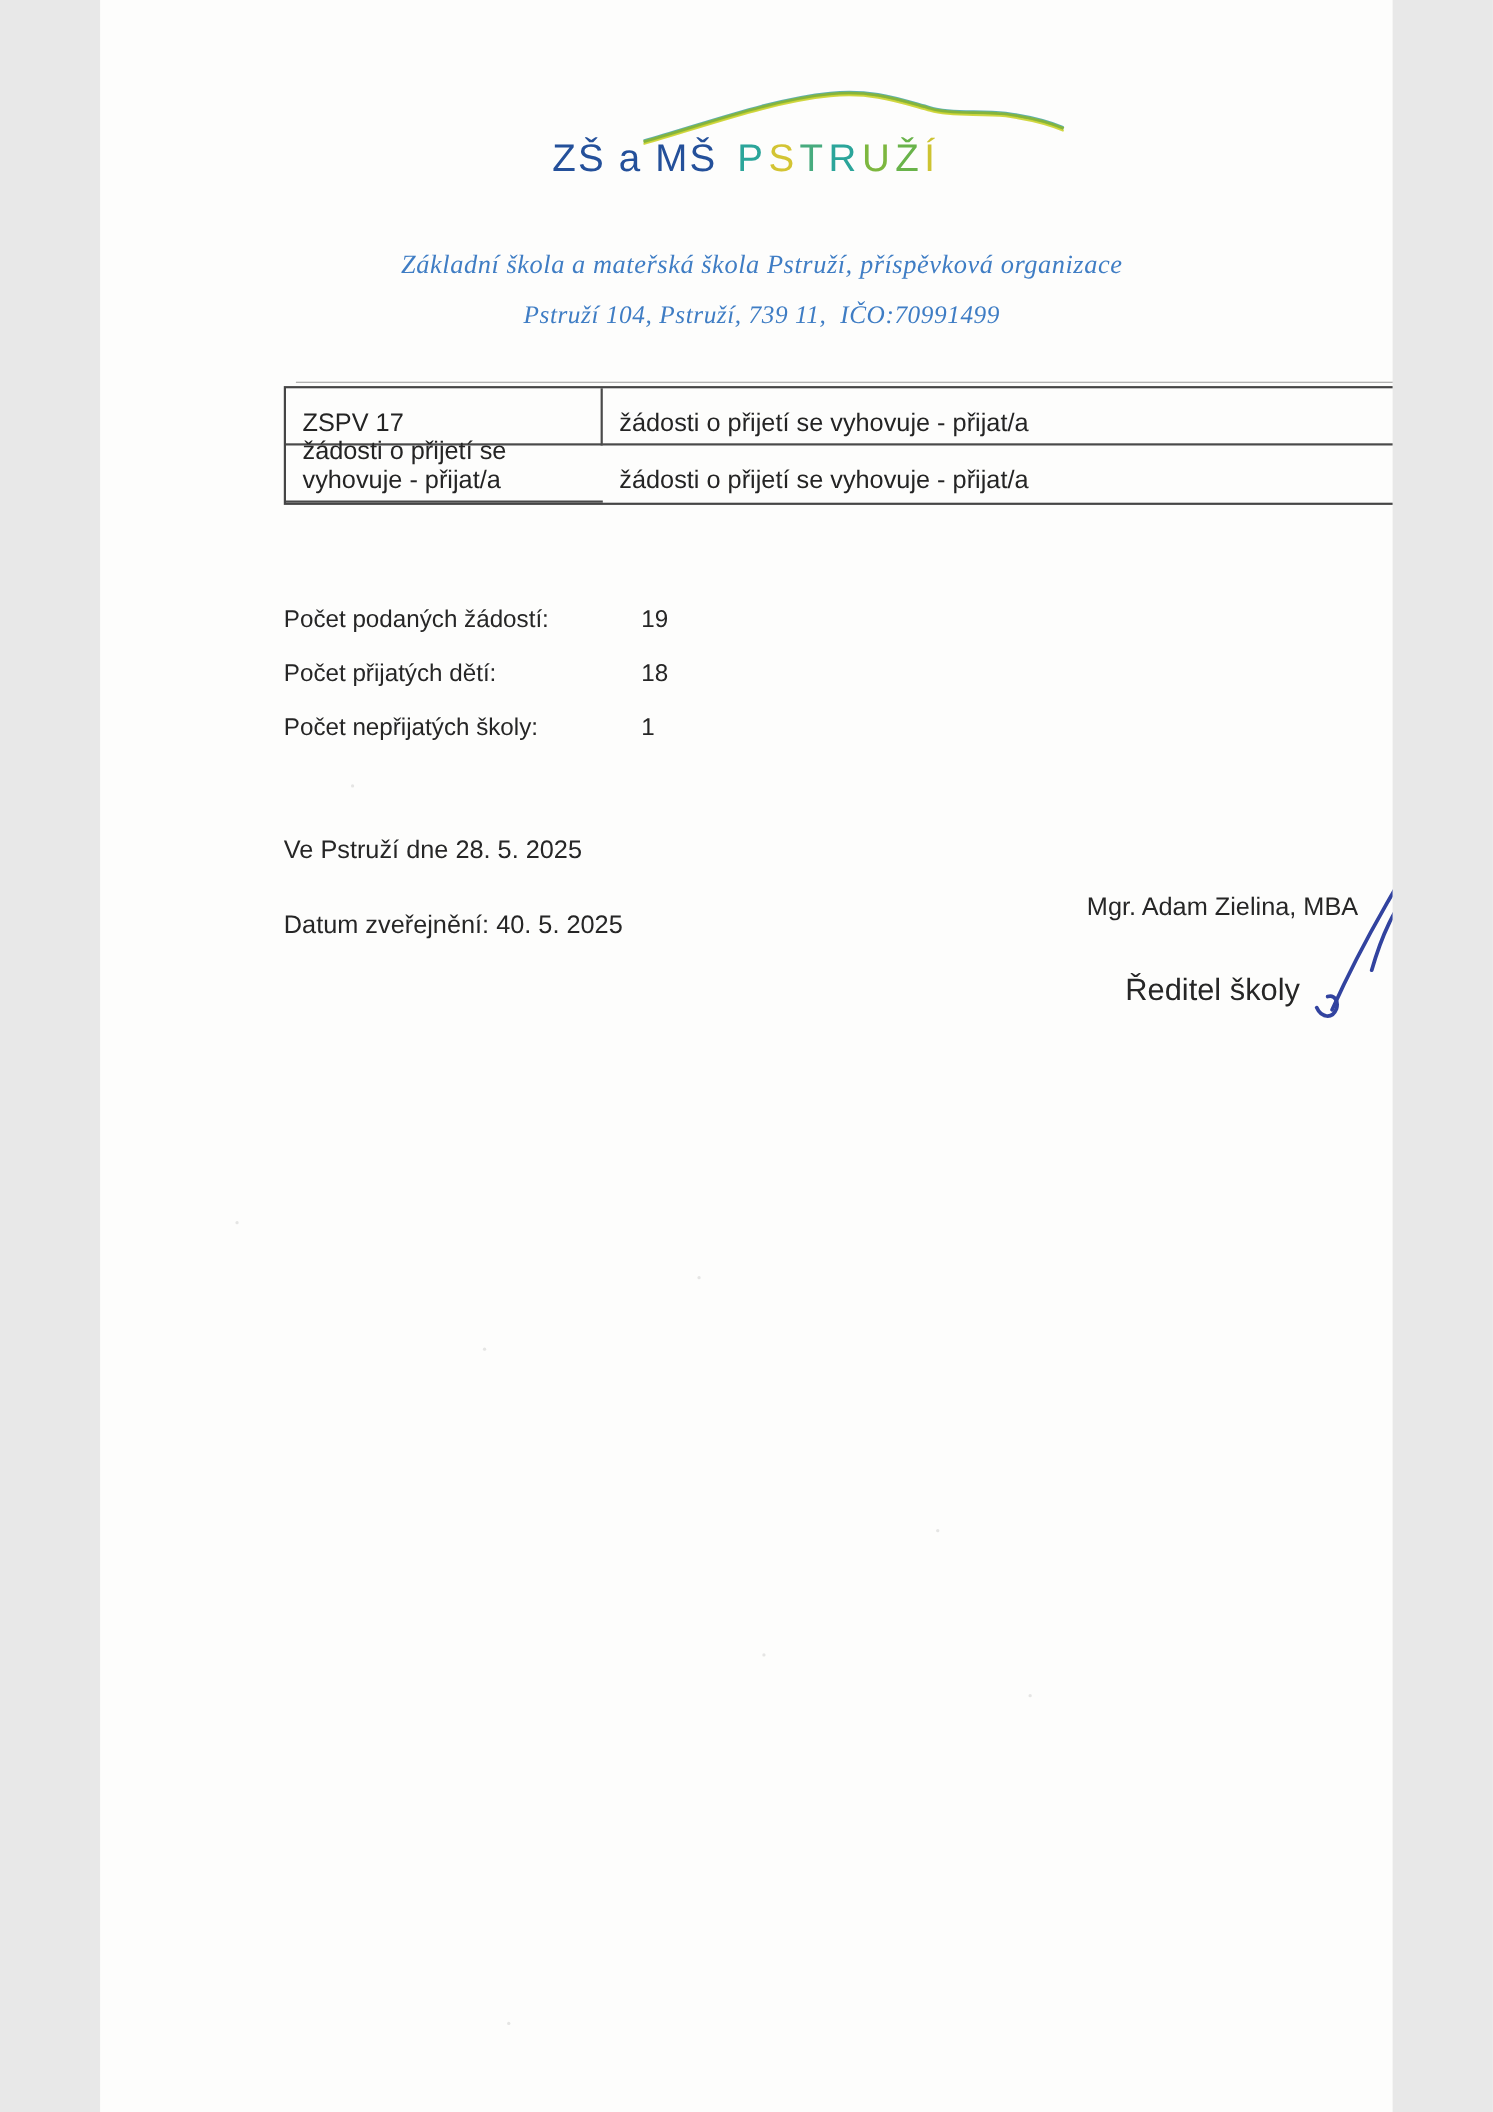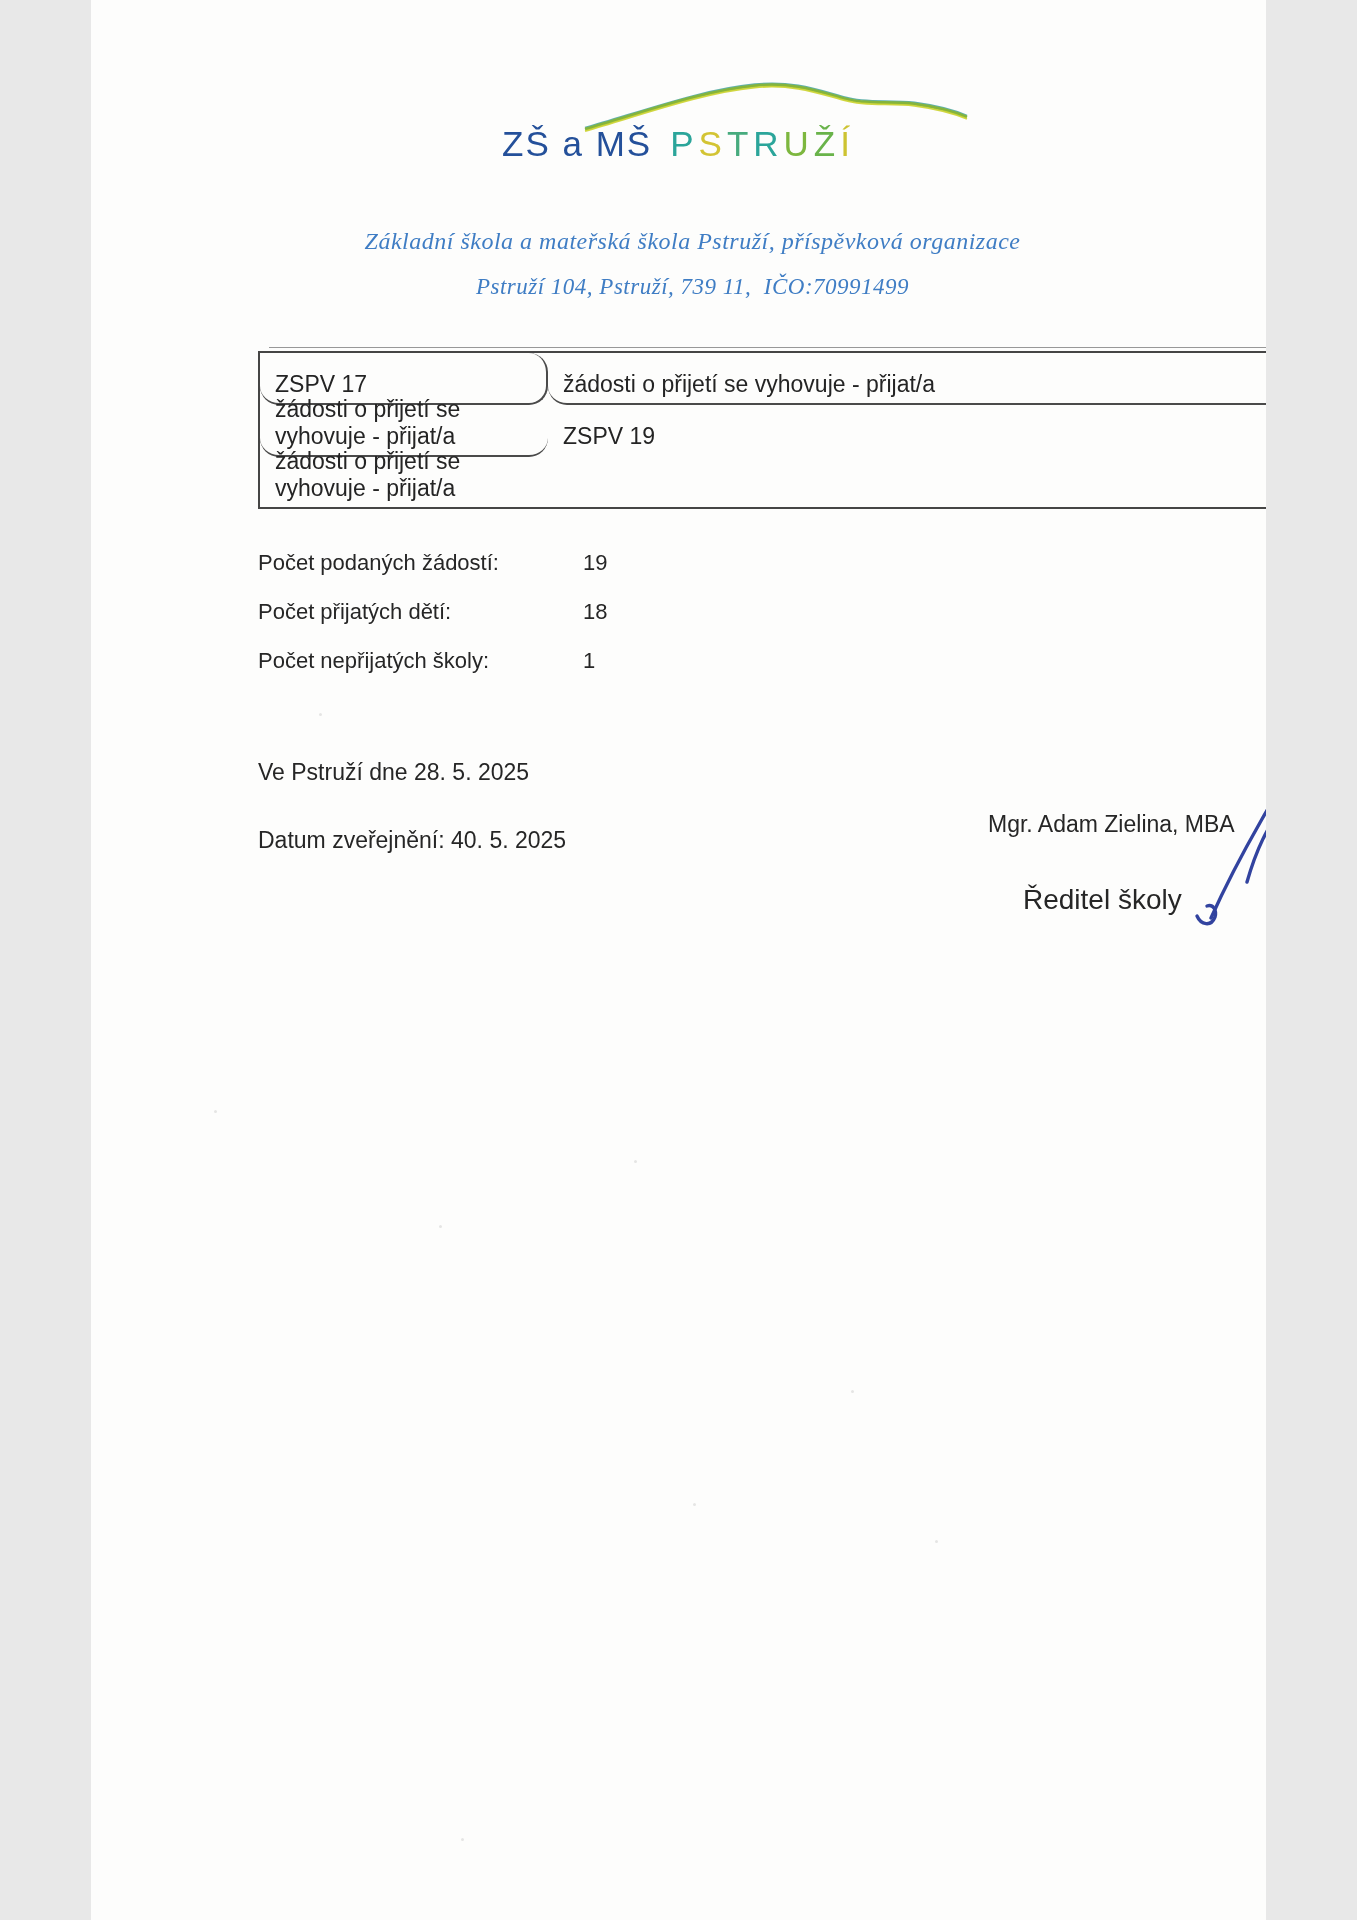--- a/index.html
+++ b/index.html
@@ -39,21 +39,20 @@
     position:absolute;left:167px;top:351px;width:1049px;
     border:2px solid #454545;border-bottom-width:2px;
     display:grid;grid-template-columns:288px 1fr;
   }
   .cell{
     height:45px;
     display:flex;align-items:flex-end;
     padding:0 0 5px 15px;box-sizing:content-box;
     font-size:23px;color:#242424;
     border-bottom:2px solid #4a4a4a;
-    border-radius:19px;
   }
   .cell.id{border-right:2px solid #4a4a4a;}
   
   .sum-row{position:absolute;left:167px;font-size:22px;white-space:nowrap;}
   .sum-row .val{position:absolute;left:325px;}
   .sum-0{top:550px;}
   .sum-1{top:599px;}
   .sum-2{top:648px;}
   
   .date-line{position:absolute;left:167px;font-size:23px;text-align:right;}
@@ -81,21 +80,20 @@
   </div>
 
   <div class="hdr-line l1" style="color: rgb(63, 125, 196);">Základní škola a mateřská škola Pstruží, příspěvková organizace</div>
   <div class="hdr-line l2" style="color: rgb(63, 125, 196);">Pstruží 104, Pstruží, 739 11,  IČO:70991499</div>
 
   <div class="tbl-ghost-top"></div>
   <div class="results-table">
     <div class="cell id">ZSPV 17</div>
     <div class="cell res">žádosti o přijetí se vyhovuje - přijat/a</div>
     <div class="cell res">žádosti o přijetí se vyhovuje - přijat/a</div>
-    <div class="cell id row-last-id" style="border-bottom:none">ZSPV 19</div>
     <div class="cell res" style="border-bottom:none">žádosti o přijetí se vyhovuje - přijat/a</div>
   </div>
 
   <div class="sum-row sum-0">
     <span>Počet podaných žádostí:</span>
     <span class="val">19</span>
   </div>
   <div class="sum-row sum-1">
     <span>Počet přijatých dětí:</span>
     <span class="val">18</span>

